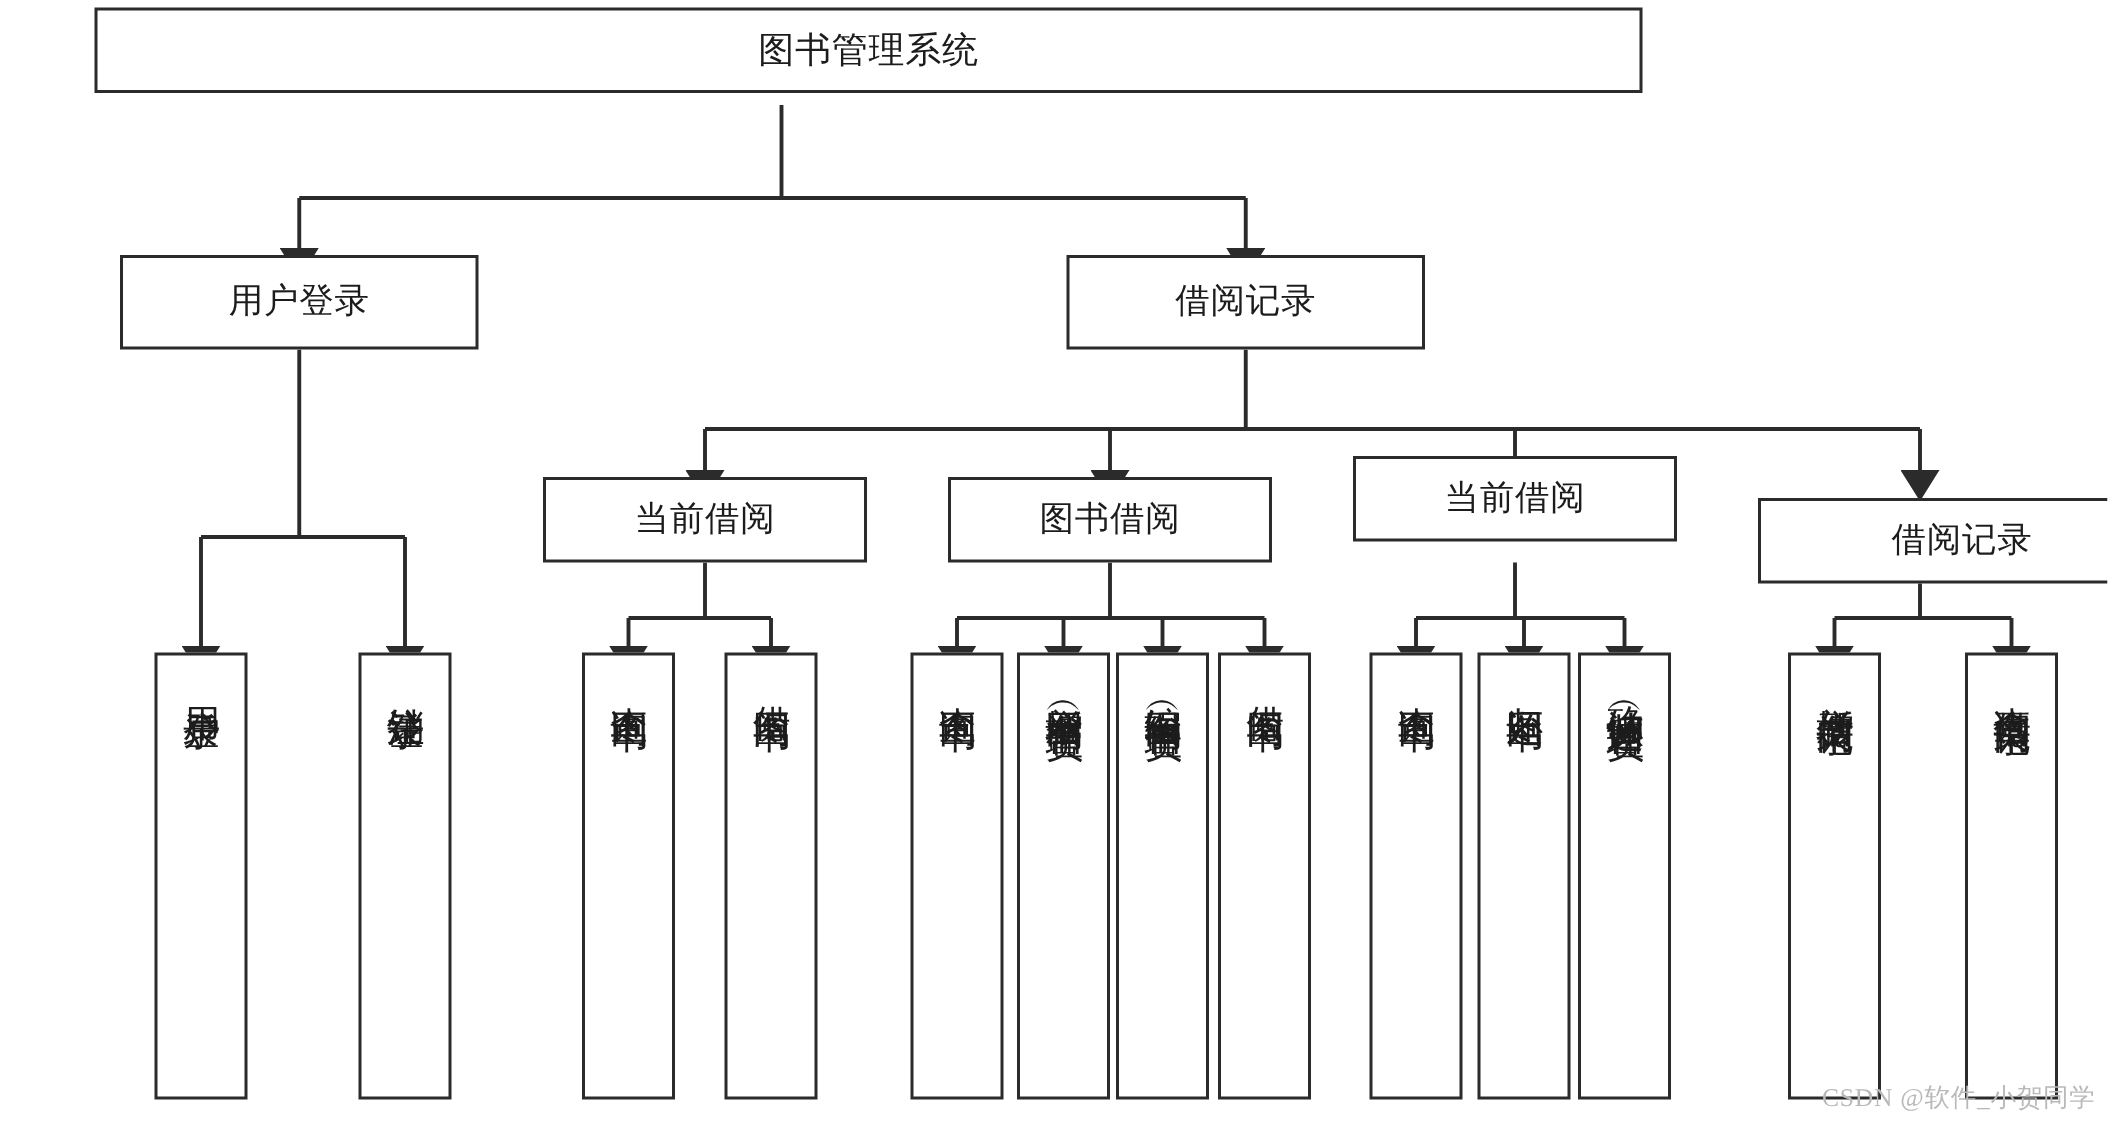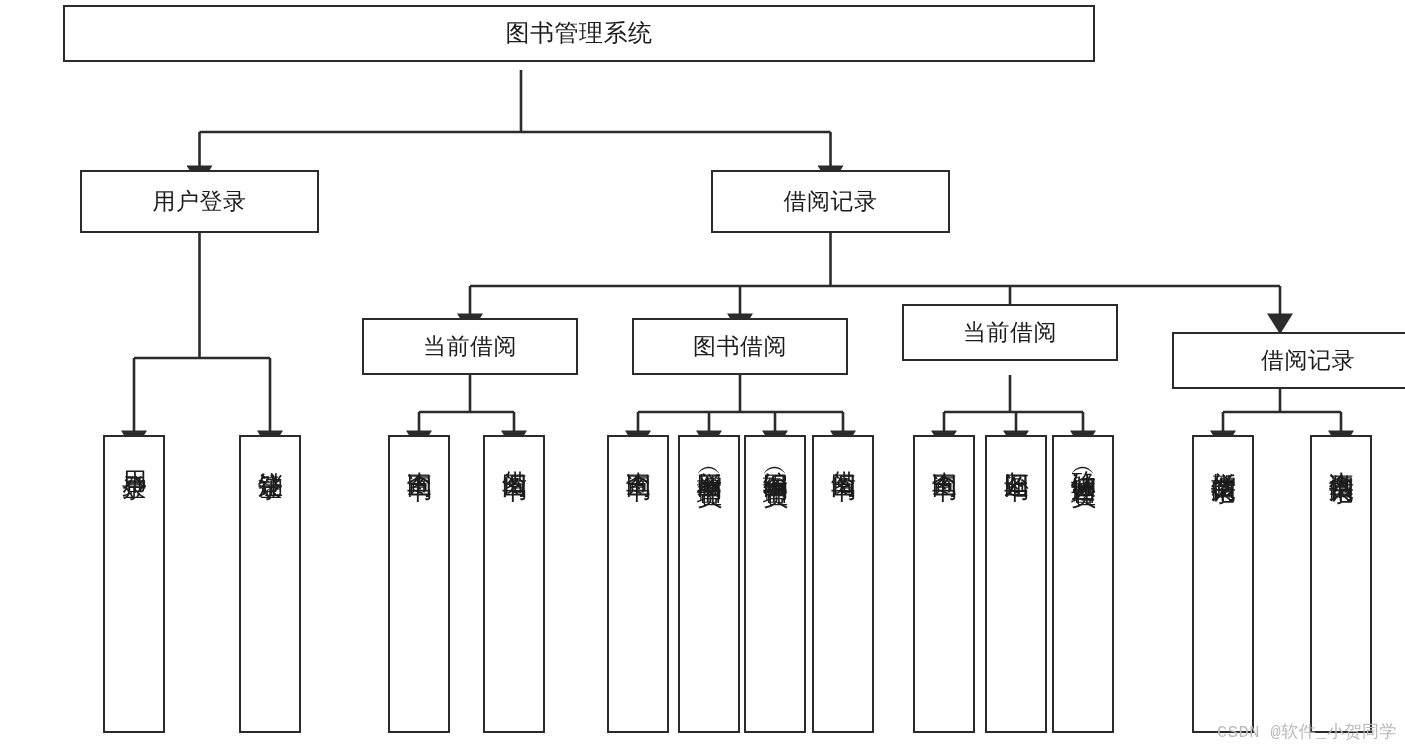--- a/index.html
+++ b/index.html
@@ -58,21 +58,21 @@
     white-space:nowrap;
   }
   .watermark{
     position:absolute;
     right:8px;
     bottom:4px;
     font-size:17px;
     color:#b9b9b9;
     letter-spacing:0.5px;
     white-space:nowrap;
-    font-family:Liberation Mono, monospace;
+    font-family:Liberation Serif, serif;
   }
 </style>
 </head>
 <body>
 
 <div id="canvas">
   <svg class="edges" viewBox="0 0 1405 747" preserveAspectRatio="none">
     <defs>
       <marker id="arrow" markerWidth="9" markerHeight="10" refX="1" refY="5" orient="auto" markerUnits="strokeWidth">
         <path d="M0,0 L8,5 L0,10 z" fill="#2b2b2b"></path>

